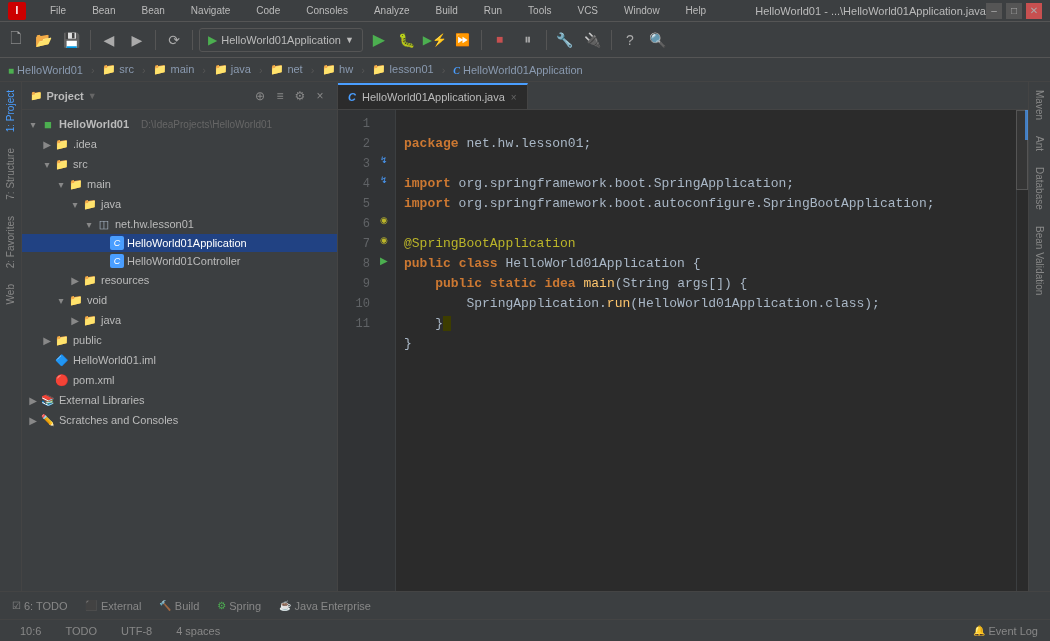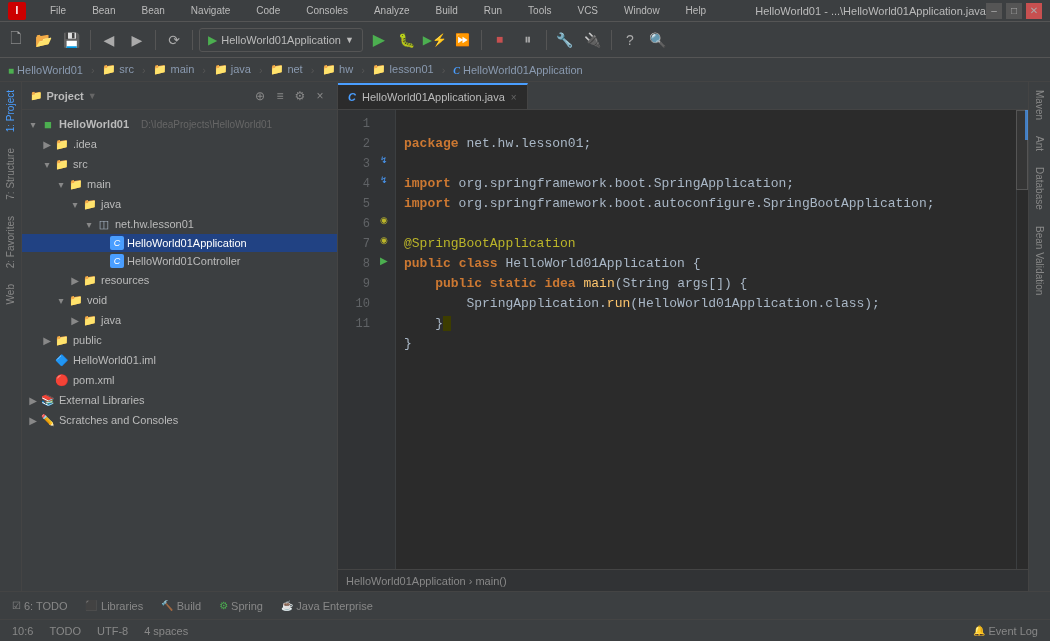--- a/index.html
+++ b/index.html
@@ -61,21 +61,21 @@
     #line-numbers { width: 40px; background: #313335; color: #606366; font-size: 12px; font-family: 'Courier New', monospace; padding: 4px 0; text-align: right; padding-right: 8px; line-height: 20px; user-select: none; }
     #gutter { width: 18px; background: #313335; border-right: 1px solid #3c3f41; }
     #code-content { flex: 1; background: #2b2b2b; font-family: 'Courier New', monospace; font-size: 13px; line-height: 20px; padding: 4px 8px; overflow: auto; white-space: pre; }
 
     
     #right-sidebar { width: 22px; background: #3c3f41; display: flex; flex-direction: column; align-items: center; border-left: 1px solid #444; }
     .right-tab { writing-mode: vertical-lr; font-size: 10px; color: #888; padding: 8px 4px; cursor: pointer; white-space: nowrap; }
 
     
     #status-bar { height: 22px; background: #3c3f41; border-top: 1px solid #444; display: flex; align-items: center; padding: 0 8px; gap: 8px; font-size: 11px; }
-    .status-item { color: #888; display: flex; align-items: center; gap: 3px; cursor: pointer; padding: 0 4px; }
+    .status-item { color: #888; display: flex; align-items: center; gap: 3px; cursor: pointer; padding: 0 4px; margin-left: 8px; }
 
     
     #bottom-tabs { height: 28px; background: #3c3f41; border-top: 1px solid #444; display: flex; align-items: center; padding: 0 4px; gap: 2px; }
     .bottom-tab { height: 22px; padding: 0 8px; font-size: 11px; color: #888; cursor: pointer; display: flex; align-items: center; gap: 3px; }
 
     
     ::-webkit-scrollbar { width: 6px; height: 6px; }
     ::-webkit-scrollbar-track { background: #3c3f41; }
     ::-webkit-scrollbar-thumb { background: #555; border-radius: 3px; }
 
@@ -394,41 +394,38 @@
         <span class="class-name">SpringApplication</span>.<span class="method">run</span>(<span class="class-name">HelloWorld01Application</span>.class);
     }<span style="background:#3d3d00;"> </span>
 }</div>
 
       <div id="minimap">
         <div id="minimap-marker"></div>
         <div style="position:absolute;right:0;top:0;width:3px;height:30px;background:#4a9eff;opacity:0.7;"></div>
       </div>
     </div>
 
-    <div style="height:22px;background:#313335;border-top:1px solid #444;display:flex;align-items:center;padding:0 8px;font-size:11px;color:#888;">
-      <span>HelloWorld01Application › main()</span>
-    </div>
   </div>
 
   <div id="right-sidebar">
     <div class="right-tab">Maven</div>
     <div class="right-tab">Ant</div>
     <div class="right-tab">Database</div>
     <div class="right-tab">Bean Validation</div>
   </div>
 </div>
 
 <div id="bottom-tabs">
   <div class="bottom-tab">
     <span style="font-size:10px;">☑</span>
     <span>6: TODO</span>
   </div>
   <div class="bottom-tab">
     <span style="font-size:10px;">⬛</span>
-    <span>Libraries</span>
+    <span>External</span>
   </div>
   <div class="bottom-tab">
     <span style="font-size:10px;">🔨</span>
     <span>Build</span>
   </div>
   <div class="bottom-tab">
     <span style="font-size:10px;color:#4CAF50;">⚙</span>
     <span>Spring</span>
   </div>
   <div class="bottom-tab">

